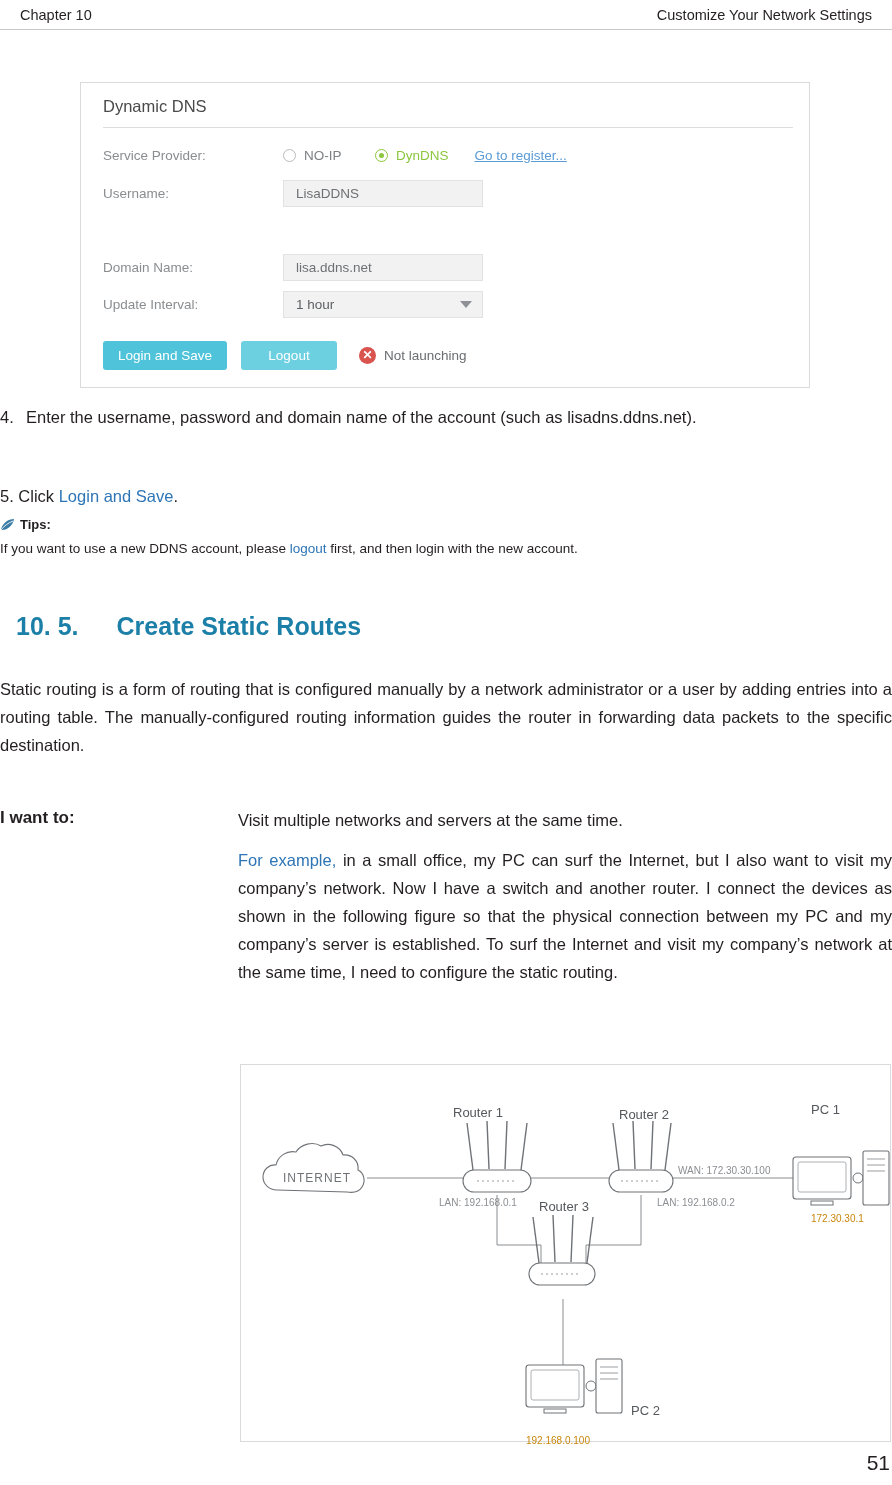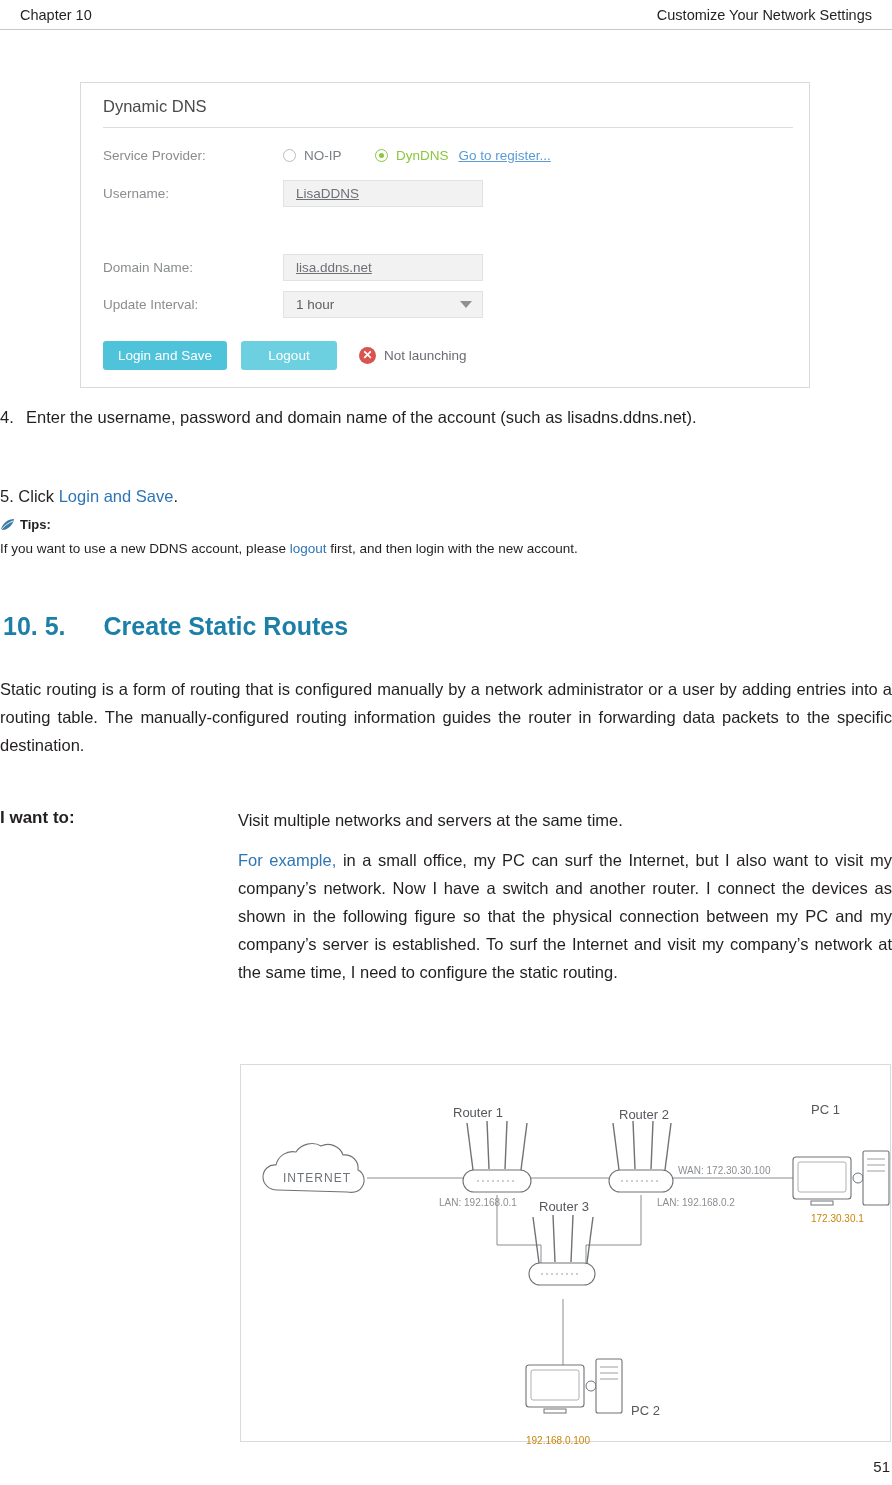--- a/index.html
+++ b/index.html
@@ -83,21 +83,20 @@
     width: 200px;
     height: 27px;
     background: #f2f2f2;
     border: 1px solid #e2e2e2;
     box-sizing: border-box;
     display: flex;
     align-items: center;
     padding-left: 12px;
     font-size: 13.5px;
     color: #6d7074;
-    text-decoration: underline;
   }
   .ss-field.dots {
     letter-spacing: 2px;
     font-size: 15px;
     color: #4c4f52;
   }
   .ss-select {
     width: 200px;
     height: 27px;
     background: #f2f2f2;
@@ -145,21 +144,21 @@
     height: 5px;
     border-radius: 50%;
     background: #8cc63e;
   }
   .radio-label.on {
     color: #8cc63e;
   }
   .link-register {
     color: #5b9bd5;
     font-size: 13.5px;
-    margin-left: 10px;
+    margin-left: 26px;
   }
   .btn {
     height: 29px;
     border-radius: 3px;
     color: #ffffff;
     font-size: 13.5px;
     display: flex;
     align-items: center;
     justify-content: center;
     background: #5bc8d8;
@@ -252,21 +251,21 @@
     white-space: nowrap;
   }
   .dg-label.big { font-size: 13px; color: #55585c; }
   .dg-ip { font-size: 10px; color: #8b8e92; }
   .dg-ip.orange { color: #c8860a; }
 
   .page-number {
     position: absolute;
     right: 2px;
     bottom: 10px;
-    font-size: 15px;
+    font-size: 21px;
     color: #231f20;
   }
 </style>
 </head>
 <body>
 
 <div class="page-header">
   <span>Chapter 10</span>
   <span>Customize Your Network Settings</span>
   <div class="rule"></div>
@@ -335,21 +334,21 @@
       <path d="M1 11 C3 5, 8 1, 14 1 C13 7, 8 12, 2 12 Z" fill="#3a7ca5"></path>
       <path d="M1 12 C4 8, 8 5, 13 3" stroke="#ffffff" stroke-width="0.9" fill="none"></path>
     </svg>
   </span>
   <span>Tips:</span>
 </div>
 <div style="position:absolute; left:0px; top:539px; width:892px; font-size:13.5px; line-height:20px;">
   <span>If you want to use a new DDNS account, please </span><span class="blue">logout</span><span> first, and then login with the new account.</span>
 </div>
 
-<div class="section-title" style="left:3px; top:612px;">
+<div class="section-title" style="left:16px; top:612px;">
   <span>10. 5.</span><span style="display:inline-block; width:38px;"></span><span>Create Static Routes</span>
 </div>
 
 <div class="para justify" style="left:0px; top:675px; width:892px;">Static routing is a form of routing that is configured manually by a network administrator or a user by adding entries into a routing table. The manually-configured routing information guides the router in forwarding data packets to the specific destination.</div>
 
 <div class="iwant" style="left:0px; top:808px;">I want to:</div>
 <div class="para" style="left:238px; top:806px; width:654px;">Visit multiple networks and servers at the same time.</div>
 <div class="para justify" style="left:238px; top:846px; width:654px;">
   <span class="blue">For example,</span><span> in a small office, my PC can surf the Internet, but I also want to visit my company’s network. Now I have a switch and another router. I connect the devices as shown in the following figure so that the physical connection between my PC and my company’s server is established. To surf the Internet and visit my company’s network at the same time, I need to configure the static routing.</span>
 </div>

